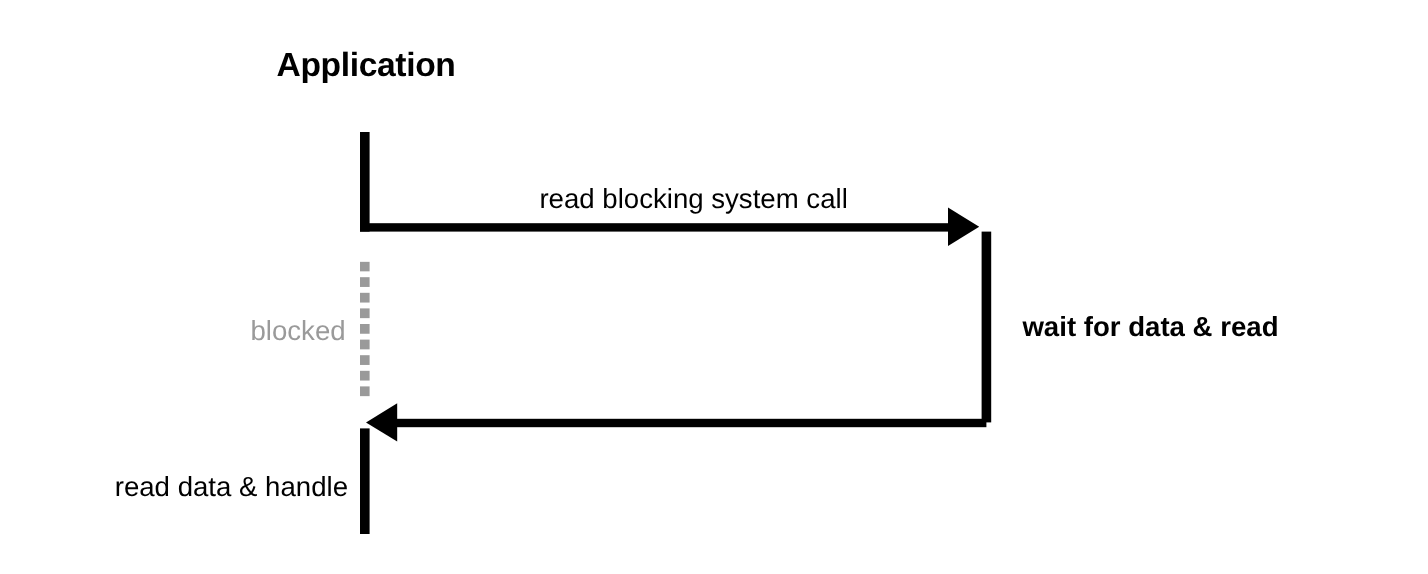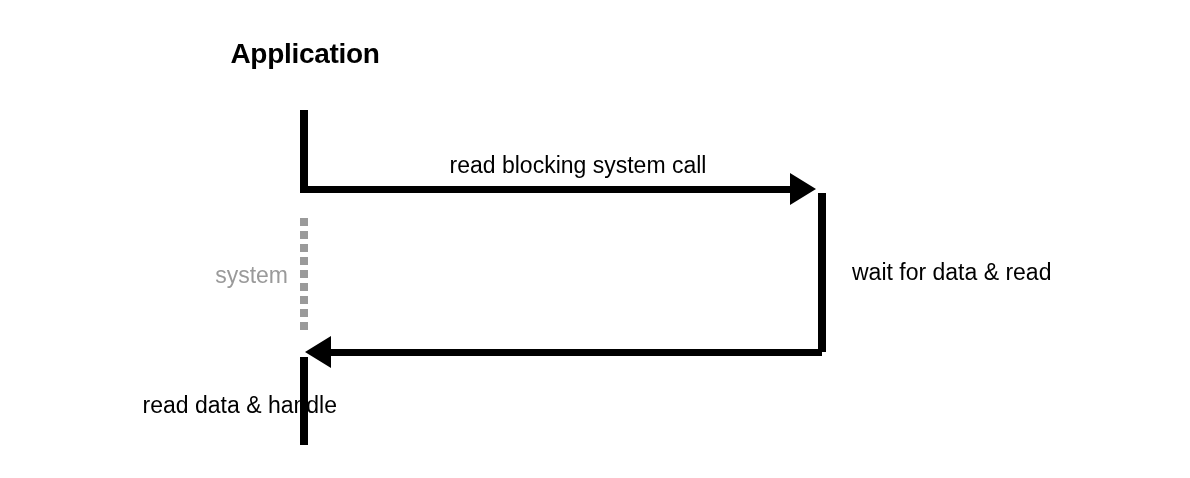--- a/index.html
+++ b/index.html
@@ -121,28 +121,28 @@
   }
   #label-request {
     left: 558px;
     top: 152px;
     transform: translateX(-50%);
     margin-left: 20px;
   }
   #label-wait {
     left: 852px;
     top: 259px;
+    font-weight: bold;
   }
   #label-read-handle-wrap {
     position: absolute;
     left: 0px;
     top: 392px;
     width: 290px;
     text-align: right;
-    margin-left: 47px;
   }
   #label-read-handle-wrap span {
     font-size: 23px;
     color: #000000;
     white-space: nowrap;
   }
 </style>
 </head>
 <body>
 
@@ -155,21 +155,21 @@
 
   <div class="msg-line" id="msg-request-line"></div>
   <div id="msg-request-head"></div>
   <div class="msg-label" id="label-request">read blocking system call</div>
 
   <div class="activation-bar" id="kernel-bar"></div>
   <div class="msg-label" id="label-wait">wait for data &amp; read</div>
 
   <div id="blocked-dotted"></div>
   <div id="blocked-label-wrap">
-    <span>system</span>
+    <span>blocked</span>
   </div>
 
   <div class="msg-line" id="msg-return-line"></div>
   <div id="msg-return-head"></div>
 
   <div class="activation-bar" id="app-bar-bottom"></div>
   <div id="label-read-handle-wrap">
     <span>read data &amp; handle</span>
   </div>
 

